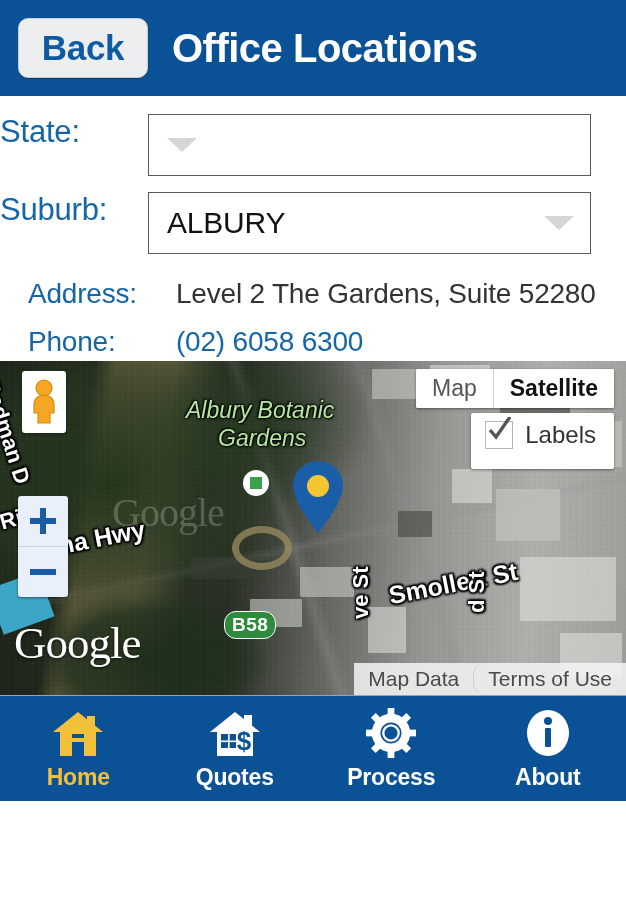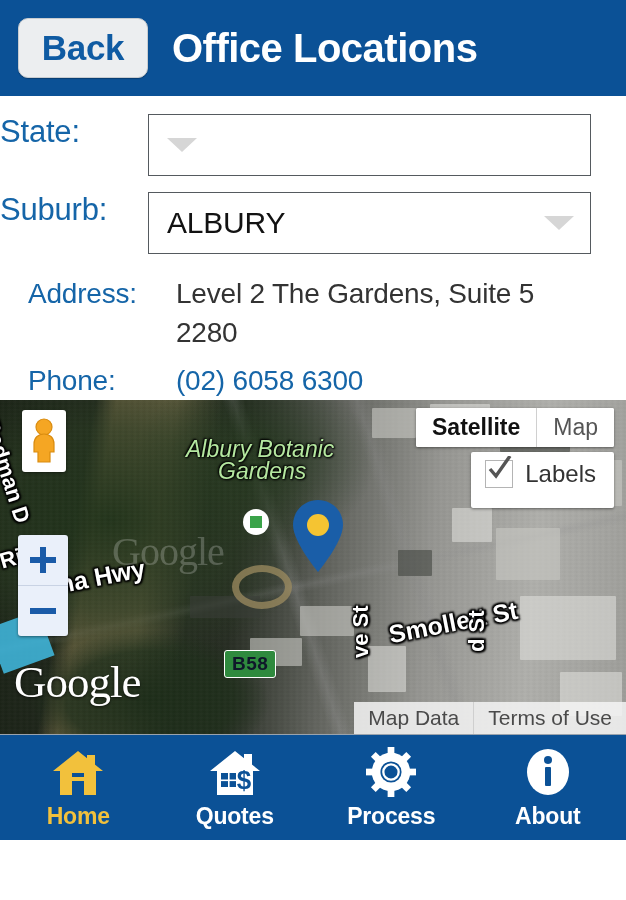--- a/index.html
+++ b/index.html
@@ -112,21 +112,20 @@
   .info-label {
     color: #1565a8;
     font-size: 28px;
     width: 148px;
     flex: 0 0 auto;
     line-height: 39px;
     letter-spacing: -0.2px;
   }
   .info-values {
     display: flex;
-    flex-direction: column;
   }
   .addr-line {
     font-size: 28px;
     color: #333333;
     line-height: 39px;
     letter-spacing: -0.2px;
     white-space: nowrap;
   }
   .info-row.phone { margin-top: 9px; }
   .phone-link {
@@ -223,25 +222,25 @@
   .label-street {
     color: #ffffff;
     font-size: 25px;
     font-weight: bold;
     text-shadow: 0 0 3px #000, 1.5px 1.5px 2px #000, -1.5px -1.5px 2px #000, 1.5px -1.5px 2px #000, -1.5px 1.5px 2px #000;
   }
   .label-street.small { font-size: 22px; }
   .route-shield {
     position: absolute;
     background: #2f8a3e;
-    color: #0f172a;
+    color: #ffffff;
     font-size: 19px;
     font-weight: bold;
     padding: 2px 7px;
-    border-radius: 3px;
+    border-radius: 12px;
     border: 1px solid #ffffff;
     letter-spacing: 0.5px;
   }
   .google-watermark {
     position: absolute;
     left: 14px;
     bottom: 26px;
     color: #ffffff;
     font-family: "Liberation Serif", serif;
     font-size: 45px;
@@ -367,21 +366,21 @@
     display: flex;
     background: rgba(245,245,245,0.85);
   }
   .attr-item {
     font-size: 21px;
     color: #4a4a4a;
     padding: 4px 14px;
     cursor: pointer;
     white-space: nowrap;
   }
-  .attr-item + .attr-item { border-left: 1px solid #cfcfcf; }
+  .attr-item + .attr-item { border-left: 1px solid #cfcfcf; border-radius: 12px; }
 
   
   .tabbar {
     height: 105px;
     background: #0b5196;
     display: flex;
     align-items: center;
     border-top: 1px solid #9aa3ad;
   }
   .tab {
@@ -468,21 +467,21 @@
     <div class="blk roof" style="left:300px;top:206px;width:54px;height:30px;"></div>
     <div class="blk" style="left:368px;top:246px;width:38px;height:46px;"></div>
     <div class="blk dark" style="left:190px;top:196px;width:70px;height:22px;"></div>
     <div class="blk roof" style="left:250px;top:238px;width:52px;height:28px;"></div>
     <div class="blk" style="left:560px;top:272px;width:62px;height:44px;"></div>
     <div class="water"></div>
     <div class="roundabout"></div>
   </div>
 
   <div class="map-label label-park" style="left:186px;top:35px;">Albury Botanic</div>
-  <div class="map-label label-park" style="left:218px;top:57px;">Gardens</div>
+  <div class="map-label label-park" style="left:218px;top:63px;">Gardens</div>
 
   <div class="map-label label-street small" style="left:2px;top:16px;transform:rotate(72deg);transform-origin:left top;">Padman D</div>
   <div class="map-label label-street small" style="left:0px;top:146px;transform:rotate(-16deg);">Ri</div>
   <div class="map-label label-street" style="left:58px;top:162px;transform:rotate(-11deg);">na Hwy</div>
   <div class="map-label label-street" style="left:388px;top:208px;transform:rotate(-11deg);">Smollett St</div>
   <div class="map-label label-street small" style="left:348px;top:258px;transform:rotate(-90deg);transform-origin:left top;">ve St</div>
   <div class="map-label label-street small" style="left:464px;top:252px;transform:rotate(-90deg);transform-origin:left top;">d St</div>
 
   <div class="route-shield" style="left:224px;top:250px;">B58</div>
 
@@ -508,22 +507,22 @@
     <div class="zoom-btn">
       <span class="bar-h"></span>
         <span class="bar-v"></span>
     </div>
     <div class="zoom-btn">
       <span class="bar-h"></span>
     </div>
   </div>
 
   <div class="maptype-control">
+    <div class="maptype-btn">Map</div>
     <div class="maptype-btn active">Satellite</div>
-    <div class="maptype-btn">Map</div>
   </div>
 
   <div class="labels-control">
     <span class="checkbox">
       <svg width="26" height="26" viewBox="0 0 26 26" style="position:absolute;left:0;top:-5px;">
         <path d="M4 13 L10 20 L24 0" fill="none" stroke="#555555" stroke-width="3.4"></path>
       </svg>
     </span>
     <span class="labels-text">Labels</span>
   </div>

